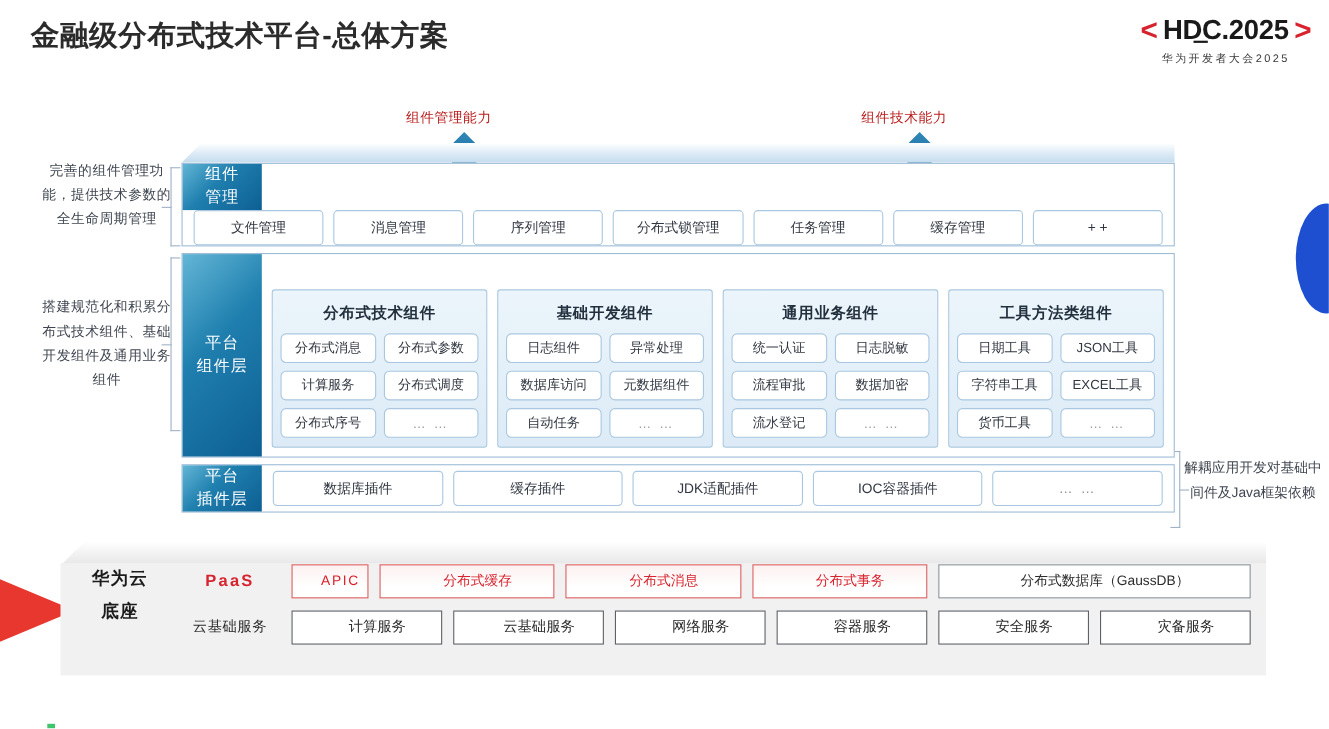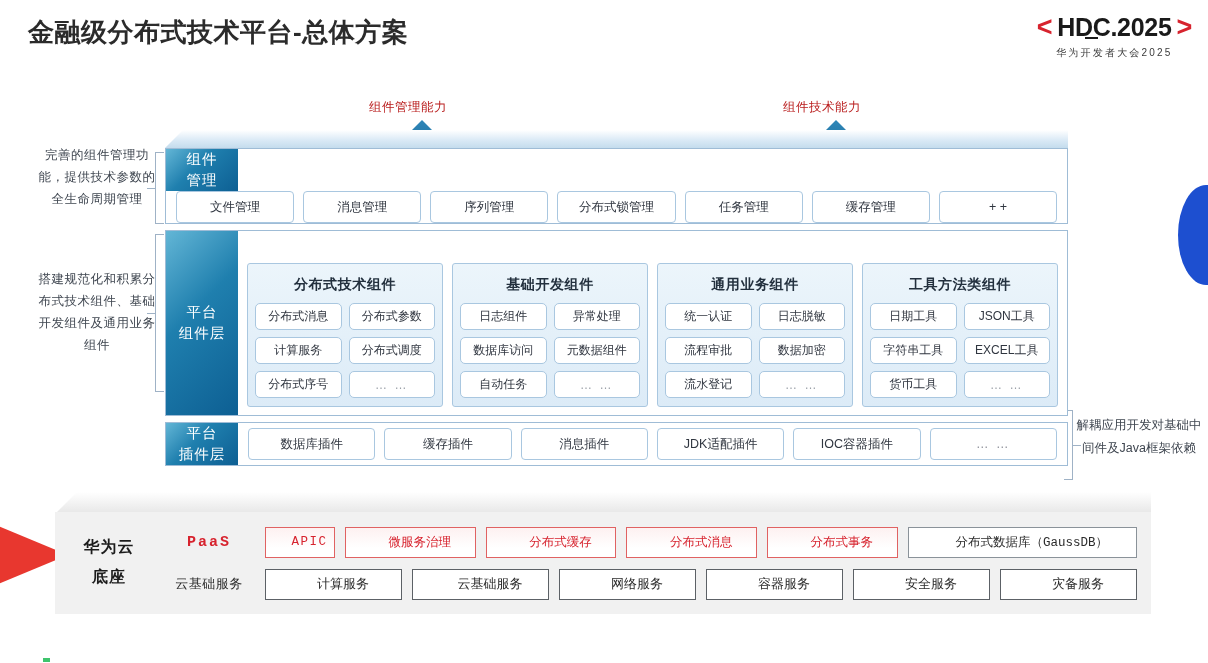--- a/index.html
+++ b/index.html
@@ -163,21 +163,21 @@
   .cloud-bevel {
     position: absolute; left: 55px; top: 492px;
     width: 1096px; height: 22px;
     background: linear-gradient(180deg, #ffffff 0%, #e6e6e6 100%);
     clip-path: polygon(22px 0, 1096px 0, 1096px 22px, 0 22px);
   }
   .cloud-box {
     position: absolute; left: 55px; top: 512px;
     width: 1096px; height: 102px;
     background: #f1f1f1;
-    display: flex; align-items: center; font-family: Liberation Mono, monospace;
+    display: flex; 
   }
   .cloud-title {
     flex: 0 0 auto; width: 108px; text-align: center;
     font-size: 16px; font-weight: bold; color: #1c1c1c;
     line-height: 30px; letter-spacing: 1px;
   }
   .cloud-rows { flex: 1 1 auto; padding-right: 14px; }
   .cloud-row { display: flex; align-items: center; gap: 10px; height: 32px; }
   .cloud-row + .cloud-row { margin-top: 10px; }
   .row-lab {
@@ -339,40 +339,38 @@
     </div>
 
     <div class="layer">
       <div class="layer-tag">
         <span>平台</span>
         <span>插件层</span>
       </div>
       <div class="layer-body">
         <div class="chip">数据库插件</div>
         <div class="chip">缓存插件</div>
-        <div class="chip">消息插件</div>
         <div class="chip">JDK适配插件</div>
         <div class="chip">IOC容器插件</div>
         <div class="chip dots">… …</div>
       </div>
     </div>
   </div>
 
   <div class="cloud-bevel"></div>
   <div class="cloud-box">
     <div class="cloud-title">
       <div>华为云</div>
       <div>底座</div>
     </div>
     <div class="cloud-rows">
 
       <div class="cloud-row">
         <div class="row-lab">PaaS</div>
         <div class="pill apic" style="flex:0 0 70px;">APIC</div>
-        <div class="pill">微服务治理</div>
         <div class="pill">分布式缓存</div>
         <div class="pill">分布式消息</div>
         <div class="pill">分布式事务</div>
         <div class="pill gray" style="flex:1.9 1 0;">分布式数据库（GaussDB）</div>
       </div>
 
       <div class="cloud-row">
         <div class="row-lab plain">云基础服务</div>
         <div class="pill base">计算服务</div>
         <div class="pill base">云基础服务</div>

